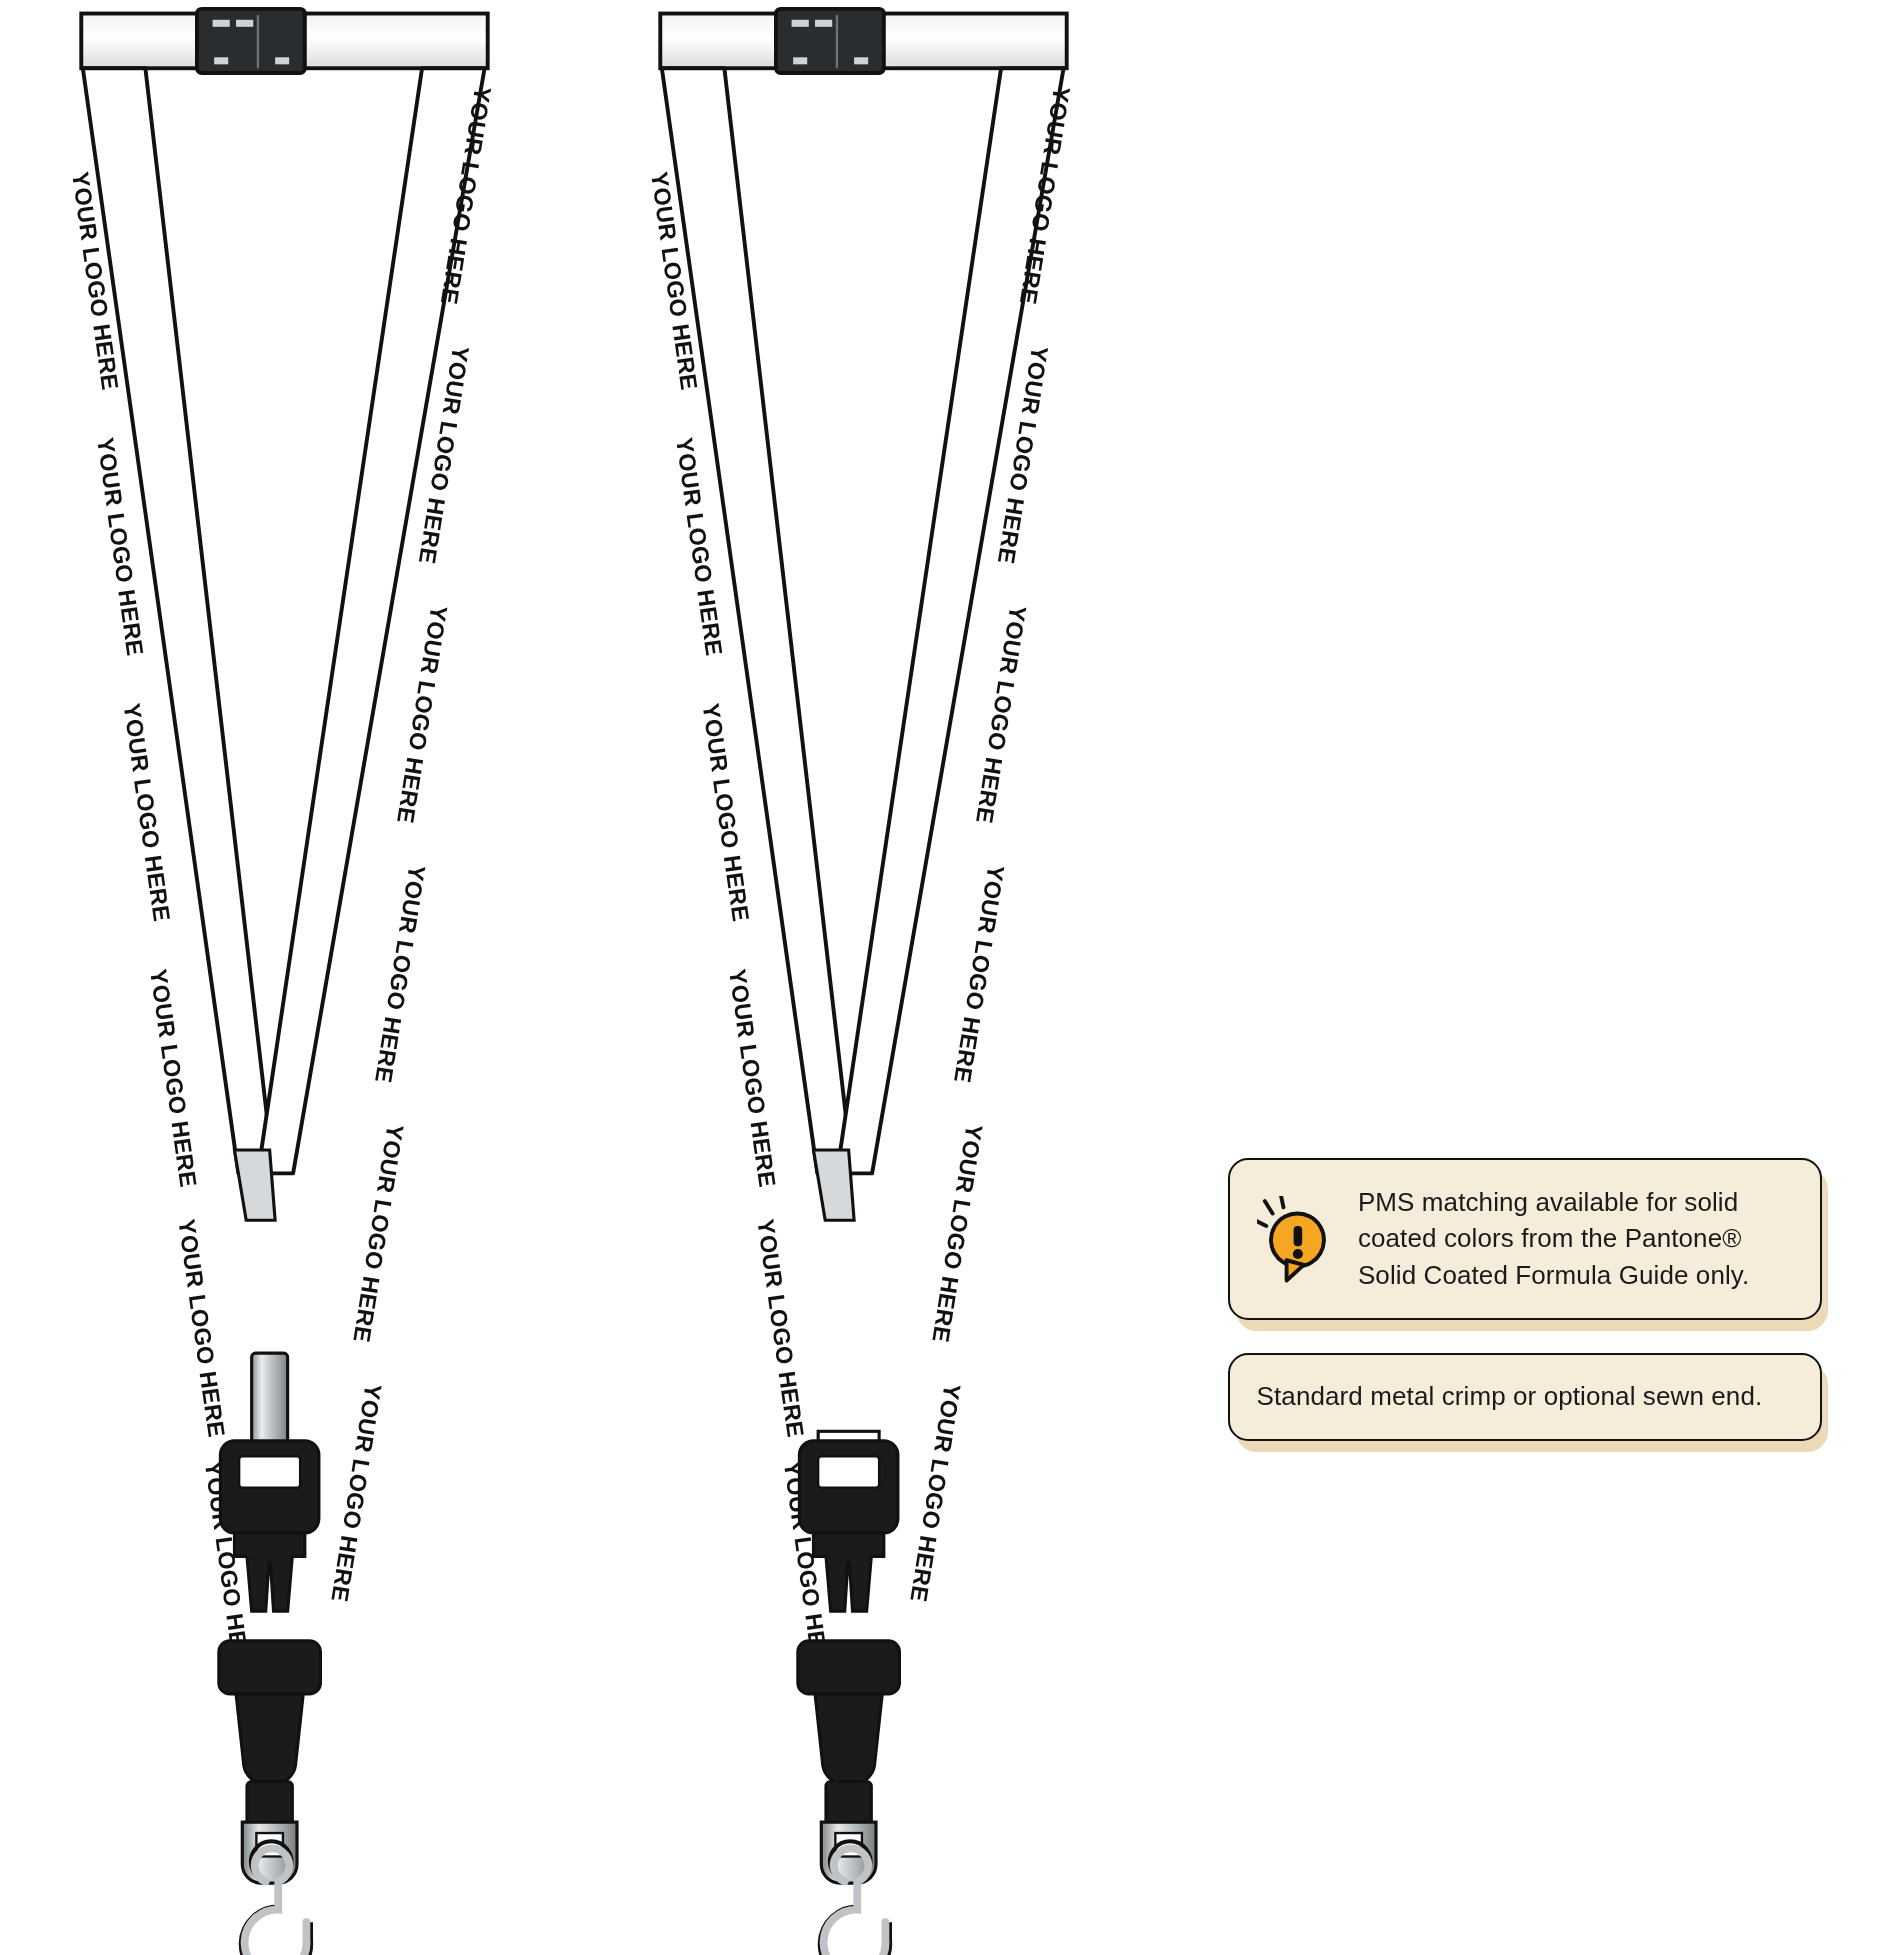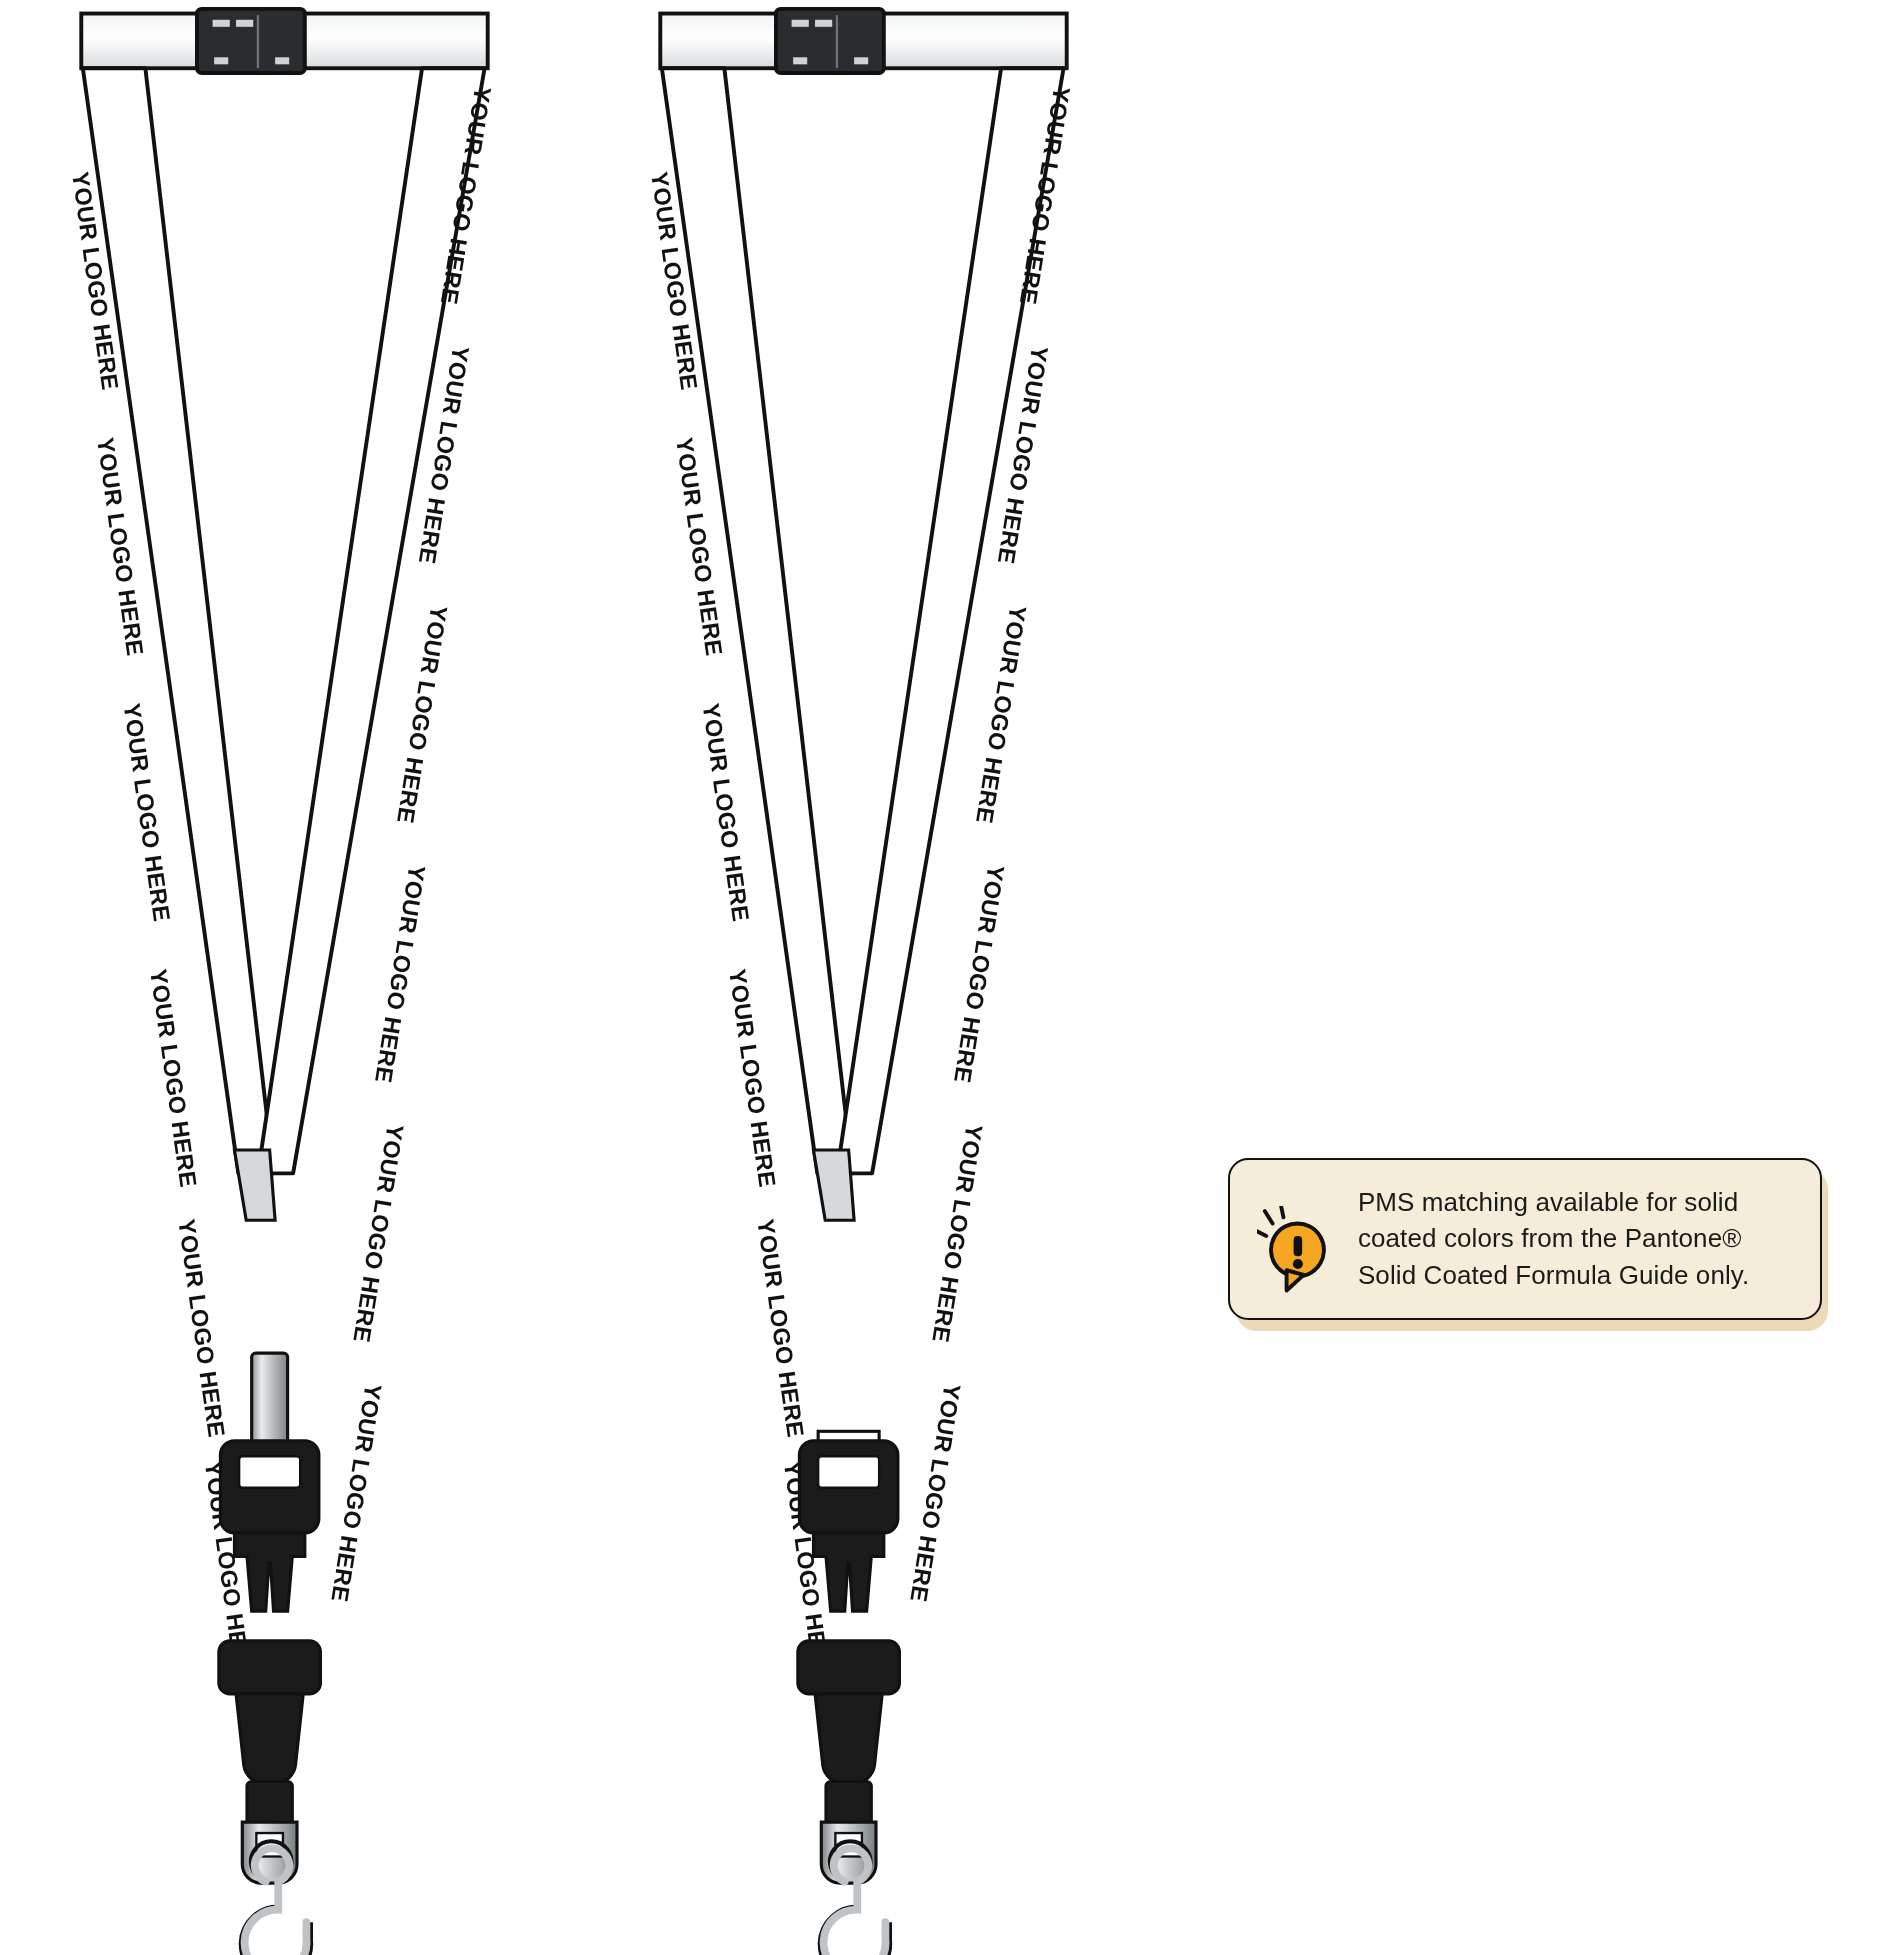--- a/index.html
+++ b/index.html
@@ -50,21 +50,21 @@
     background: #ecd9b8;
     border-radius: 20.3px;
   }
   .callout .body {
     position: relative;
     background: #f6ecda;
     border: 2.3px solid #111111;
     border-radius: 20.3px;
     padding: 23.5px 26.6px;
     display: flex;
-    align-items: flex-end;
+    align-items: center;
     gap: 20.3px;
     box-sizing: border-box;
   }
   .callout .text {
     font-size: 26px;
     line-height: 1.42;
     color: #1a1a1a;
     letter-spacing: 0.1px;
   }
   .warn-icon {
@@ -254,16 +254,22 @@
           <path d="M12 38 L0 32" stroke="#111" stroke-width="5" stroke-linecap="round"></path>
           <path d="M52 22 a34 34 0 1 1 -0.1 0 z" fill="#f5a623" stroke="#111" stroke-width="5"></path>
           <path d="M38 82 L38 108 L60 88 z" fill="#f5a623" stroke="#111" stroke-width="5" stroke-linejoin="round"></path>
           <rect x="47" y="38" width="11" height="26" rx="5" fill="#111"></rect>
           <circle cx="52.5" cy="74" r="6.5" fill="#111"></circle>
         </svg>
         <div class="text">PMS matching available for solid coated colors from the Pantone® Solid Coated Formula Guide only.</div>
       </div>
     </div>
 
+    <div class="callout">
+      <div class="shadow"></div>
+      <div class="body">
+        <div class="text">Standard metal crimp or optional sewn end.</div>
+      </div>
+    </div>
 
   </div>
 </div>
 
 
 </body></html>

